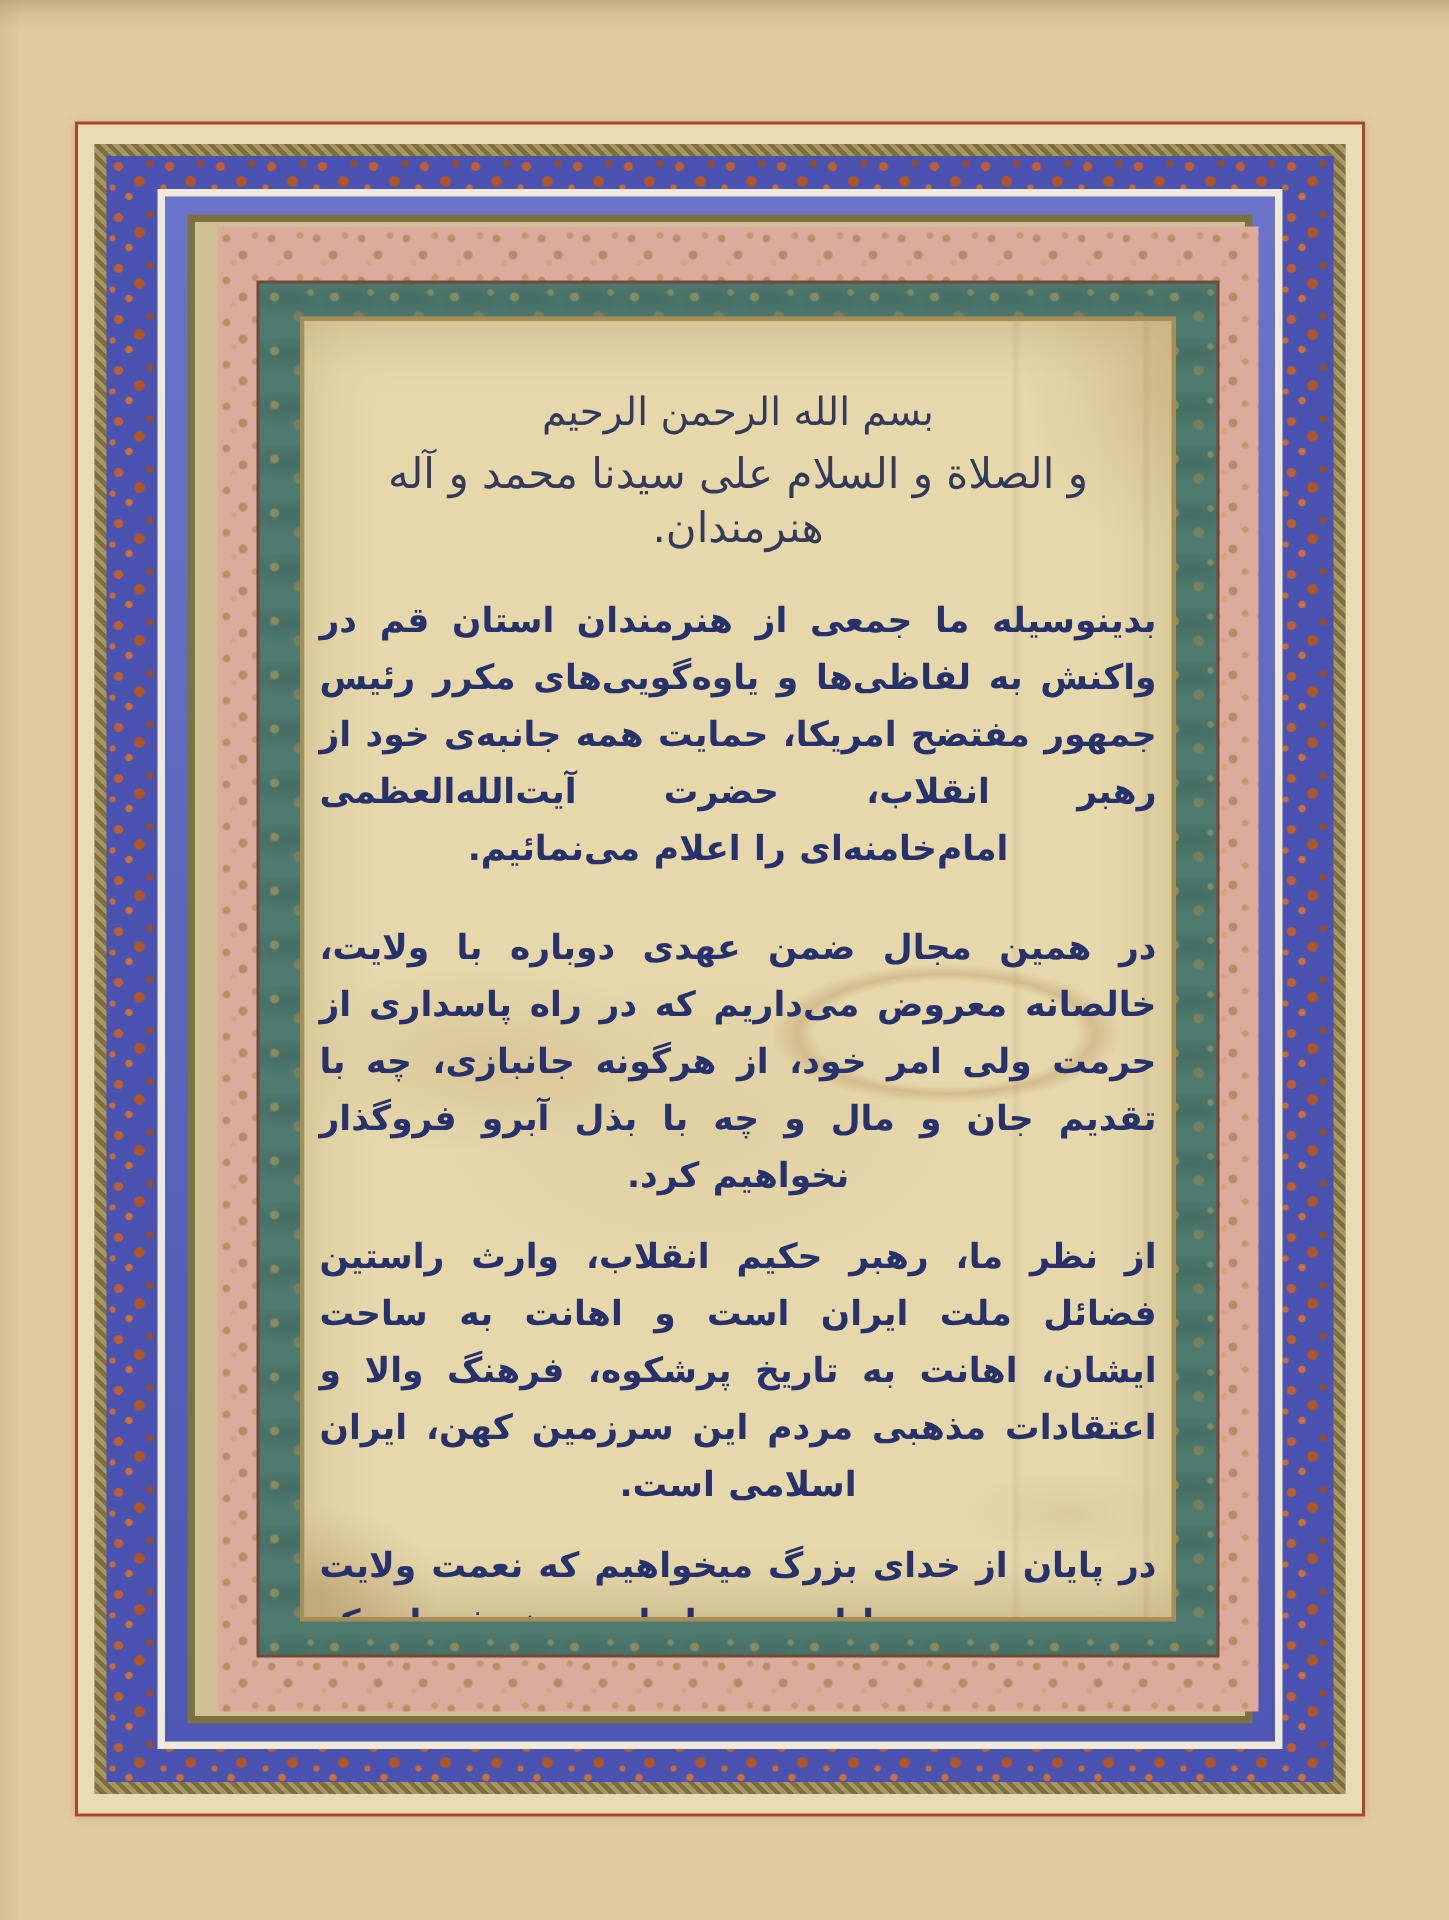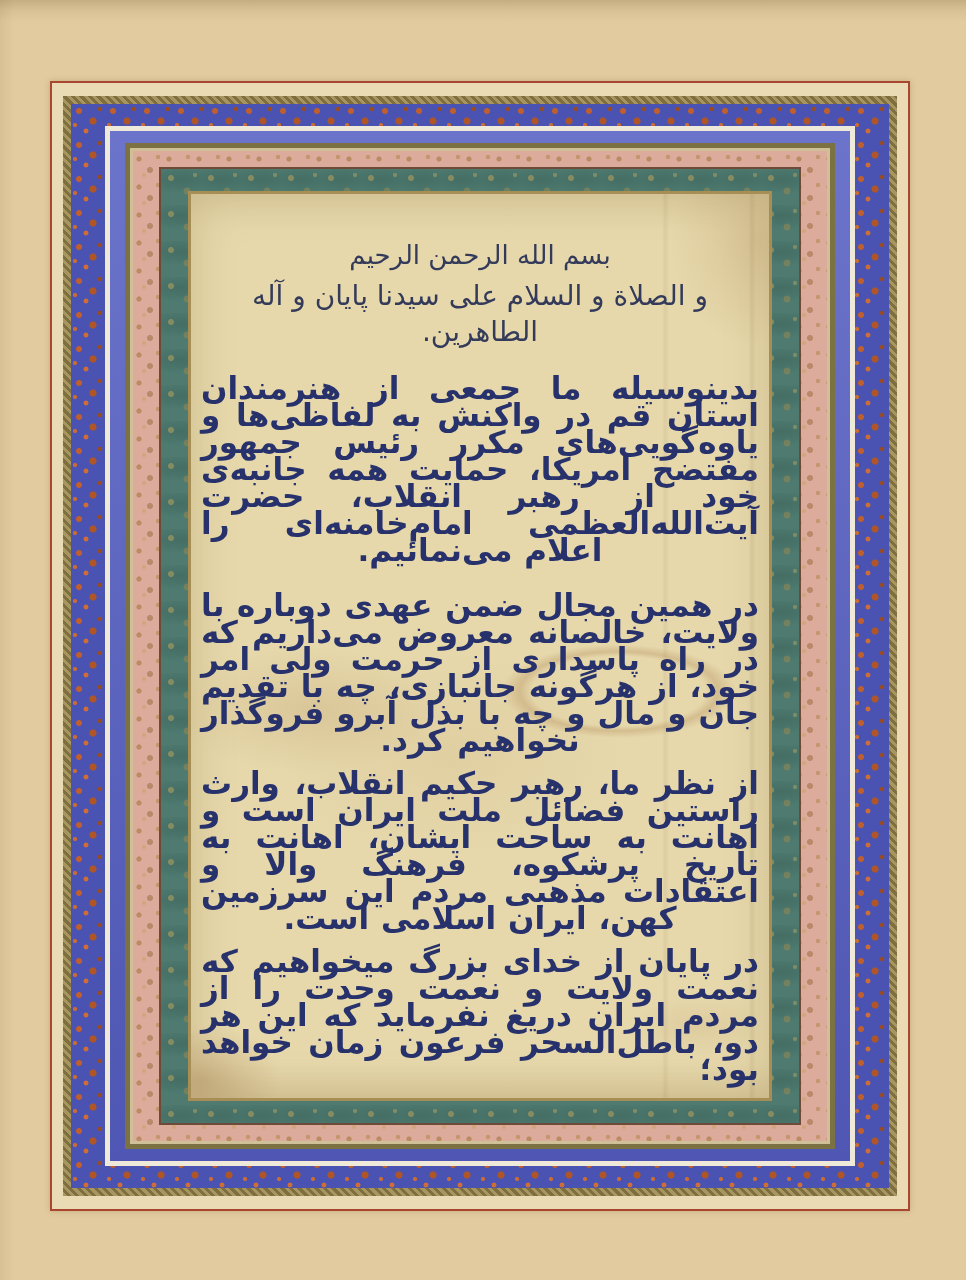--- a/index.html
+++ b/index.html
@@ -68,21 +68,22 @@
   .line-light{width:100%;height:100%;background:var(--light-line);padding:3px;}
   .band-pink{
     width:100%;height:100%;
     background-color:var(--pink);
     background-image:
       radial-gradient(circle at 6px 8px,  rgba(160,115,55,.55) 0 2.2px, transparent 3px),
       radial-gradient(circle at 17px 19px,rgba(145,95,45,.45) 0 2.6px, transparent 3.4px),
       radial-gradient(circle at 25px 6px, rgba(175,130,65,.5) 0 1.9px, transparent 2.6px),
       radial-gradient(circle at 11px 24px,rgba(200,160,95,.5) 0 1.6px, transparent 2.3px);
     background-size:30px 28px;
-    padding:16px 26px;
+    padding:36px 26px;
+    margin-left:12px;
   }
   .line-dark{width:100%;height:100%;background:var(--dark-line);padding:2px;}
   .band-teal{
     width:100%;height:100%;
     background-color:var(--teal);
     background-image:
       radial-gradient(circle at 10px 9px, rgba(185,160,90,.55) 0 2.6px, transparent 3.4px),
       radial-gradient(circle at 26px 22px,rgba(165,140,75,.45) 0 3px, transparent 3.9px),
       radial-gradient(circle at 34px 6px, rgba(200,175,100,.4) 0 1.8px, transparent 2.5px),
       radial-gradient(ellipse 60px 20px at 50% 30%, rgba(0,20,10,.12), transparent 70%);
@@ -111,22 +112,22 @@
     color:var(--ink-heading);
     font-size:26px; font-weight:400; text-align:center; line-height:1.35;
   }
   .salutation{
     color:var(--ink-heading);
     font-size:28px; font-weight:400; text-align:center; line-height:1.3;
     margin-top:5px;
   }
   .para{
     color:var(--ink);
-    font-size:31px; font-weight:700;
-    line-height:27px;
+    font-size:23px; font-weight:700;
+    line-height:38px;
     text-align:justify; text-align-last:center;
     word-spacing:1px;
   }
   .p1{margin-top:24px;}
   .p2{margin-top:16px;}
   .p3{margin-top:28px;}
   .p4{margin-top:16px; text-align-last:right;}
 </style>
 </head>
 <body>
@@ -137,21 +138,21 @@
       <div class="line-white">
         <div class="band-blue-plain">
           <div class="line-olive">
             <div class="line-light">
               <div class="band-pink">
                 <div class="line-dark">
                   <div class="band-teal">
                     <div class="line-gold">
                       <div class="parchment" dir="rtl" lang="fa">
                         <div class="basmala">بسم الله الرحمن الرحیم</div>
-                        <div class="salutation">و الصلاة و السلام علی سیدنا پایان و آله الطاهرین.</div>
+                        <div class="salutation">و الصلاة و السلام علی سیدنا محمد و آله هنرمندان.</div>
                         <p class="para p1">بدینوسیله ما جمعی از هنرمندان استان قم در واکنش به لفاظی‌ها و یاوه‌گویی‌های مکرر رئیس جمهور مفتضح امریکا، حمایت همه جانبه‌ی خود از رهبر انقلاب، حضرت آیت‌الله‌العظمی امام‌خامنه‌ای را اعلام می‌نمائیم.</p>
                         <p class="para p3">در همین مجال ضمن عهدی دوباره با ولایت، خالصانه معروض می‌داریم که در راه پاسداری از حرمت ولی امر خود، از هرگونه جانبازی، چه با تقدیم جان و مال و چه با بذل آبرو فروگذار نخواهیم کرد.</p>
                         <p class="para p2">از نظر ما، رهبر حکیم انقلاب، وارث راستین فضائل ملت ایران است و اهانت به ساحت ایشان، اهانت به تاریخ پرشکوه، فرهنگ والا و اعتقادات مذهبی مردم این سرزمین کهن، ایران اسلامی است.</p>
                         <p class="para p4">در پایان از خدای بزرگ میخواهیم که نعمت ولایت و نعمت وحدت را از مردم ایران دریغ نفرماید که این هر دو، باطل‌السحر فرعون زمان خواهد بود؛</p>
 
                       </div>
                     </div>
                   </div>
                 </div>
               </div>

